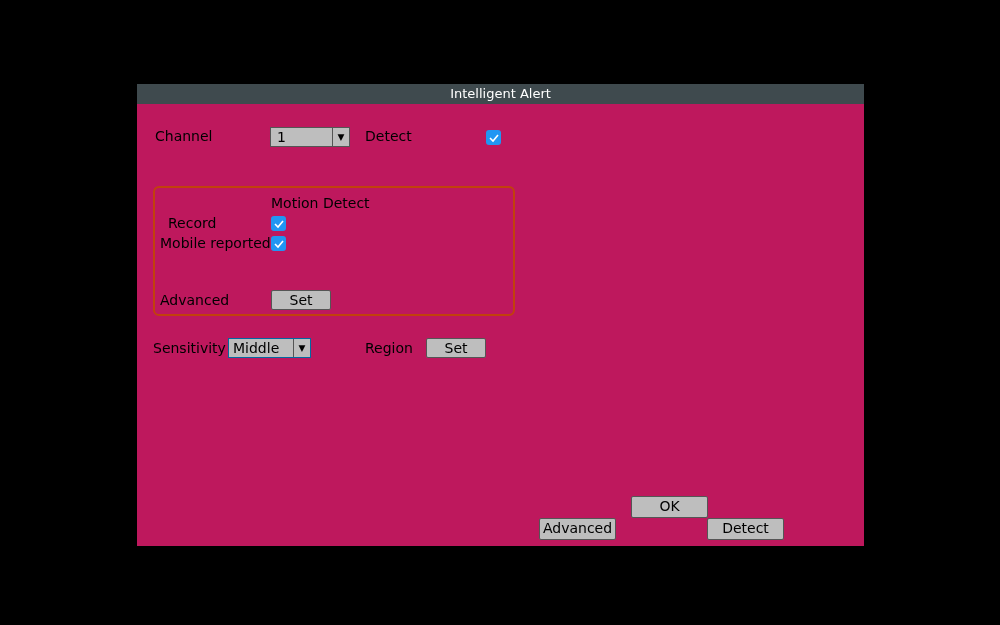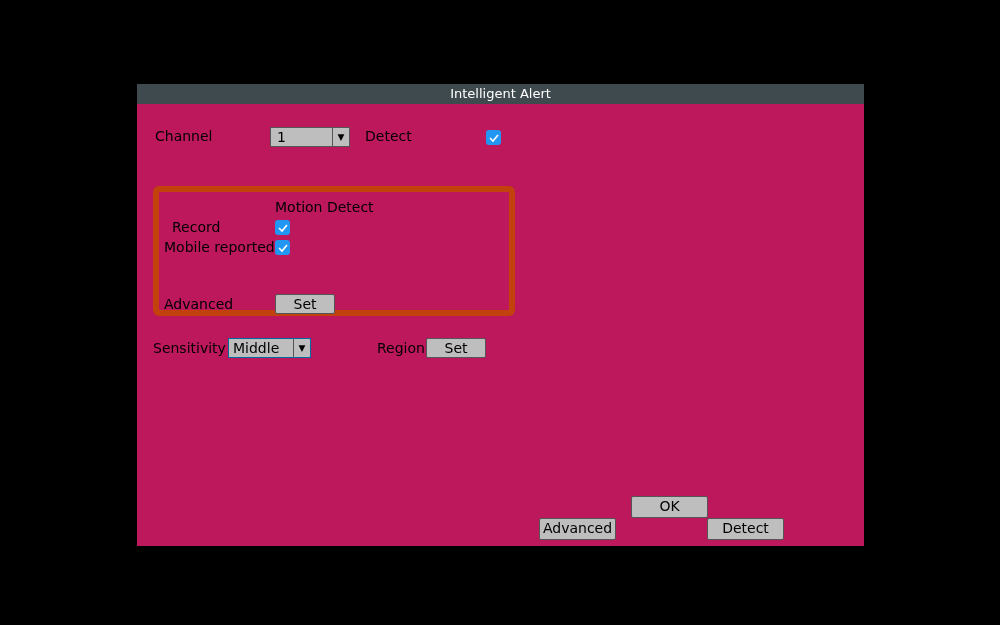--- a/index.html
+++ b/index.html
@@ -81,21 +81,21 @@
     }
     .chk svg { width: 10px; height: 10px; }
     .chk-enable { left: 349px; top: 26px; }
     
     .group {
       position: absolute;
       left: 16px;
       top: 82px;
       width: 362px;
       height: 130px;
-      border: 6px solid #c2410c;
+      border: 2px solid #c2410c;
       border-radius: 6px;
     }
     .group-title {
       position: absolute;
       left: 116px;
       top: 7px;
     }
     .lbl-record {
       position: absolute;
       left: 5px;
@@ -155,21 +155,21 @@
       height: 100%;
     }
     .sens-select .arrow {
       width: 16px;
       text-align: center;
       font-size: 9px;
       line-height: 18px;
     }
     .lbl-region {
       position: absolute;
-      left: 240px;
+      left: 228px;
       top: 236px;
     }
     .btn-set-region {
       position: absolute;
       left: 289px;
       top: 234px;
       width: 60px;
     }
     
     .btn-advanced {

